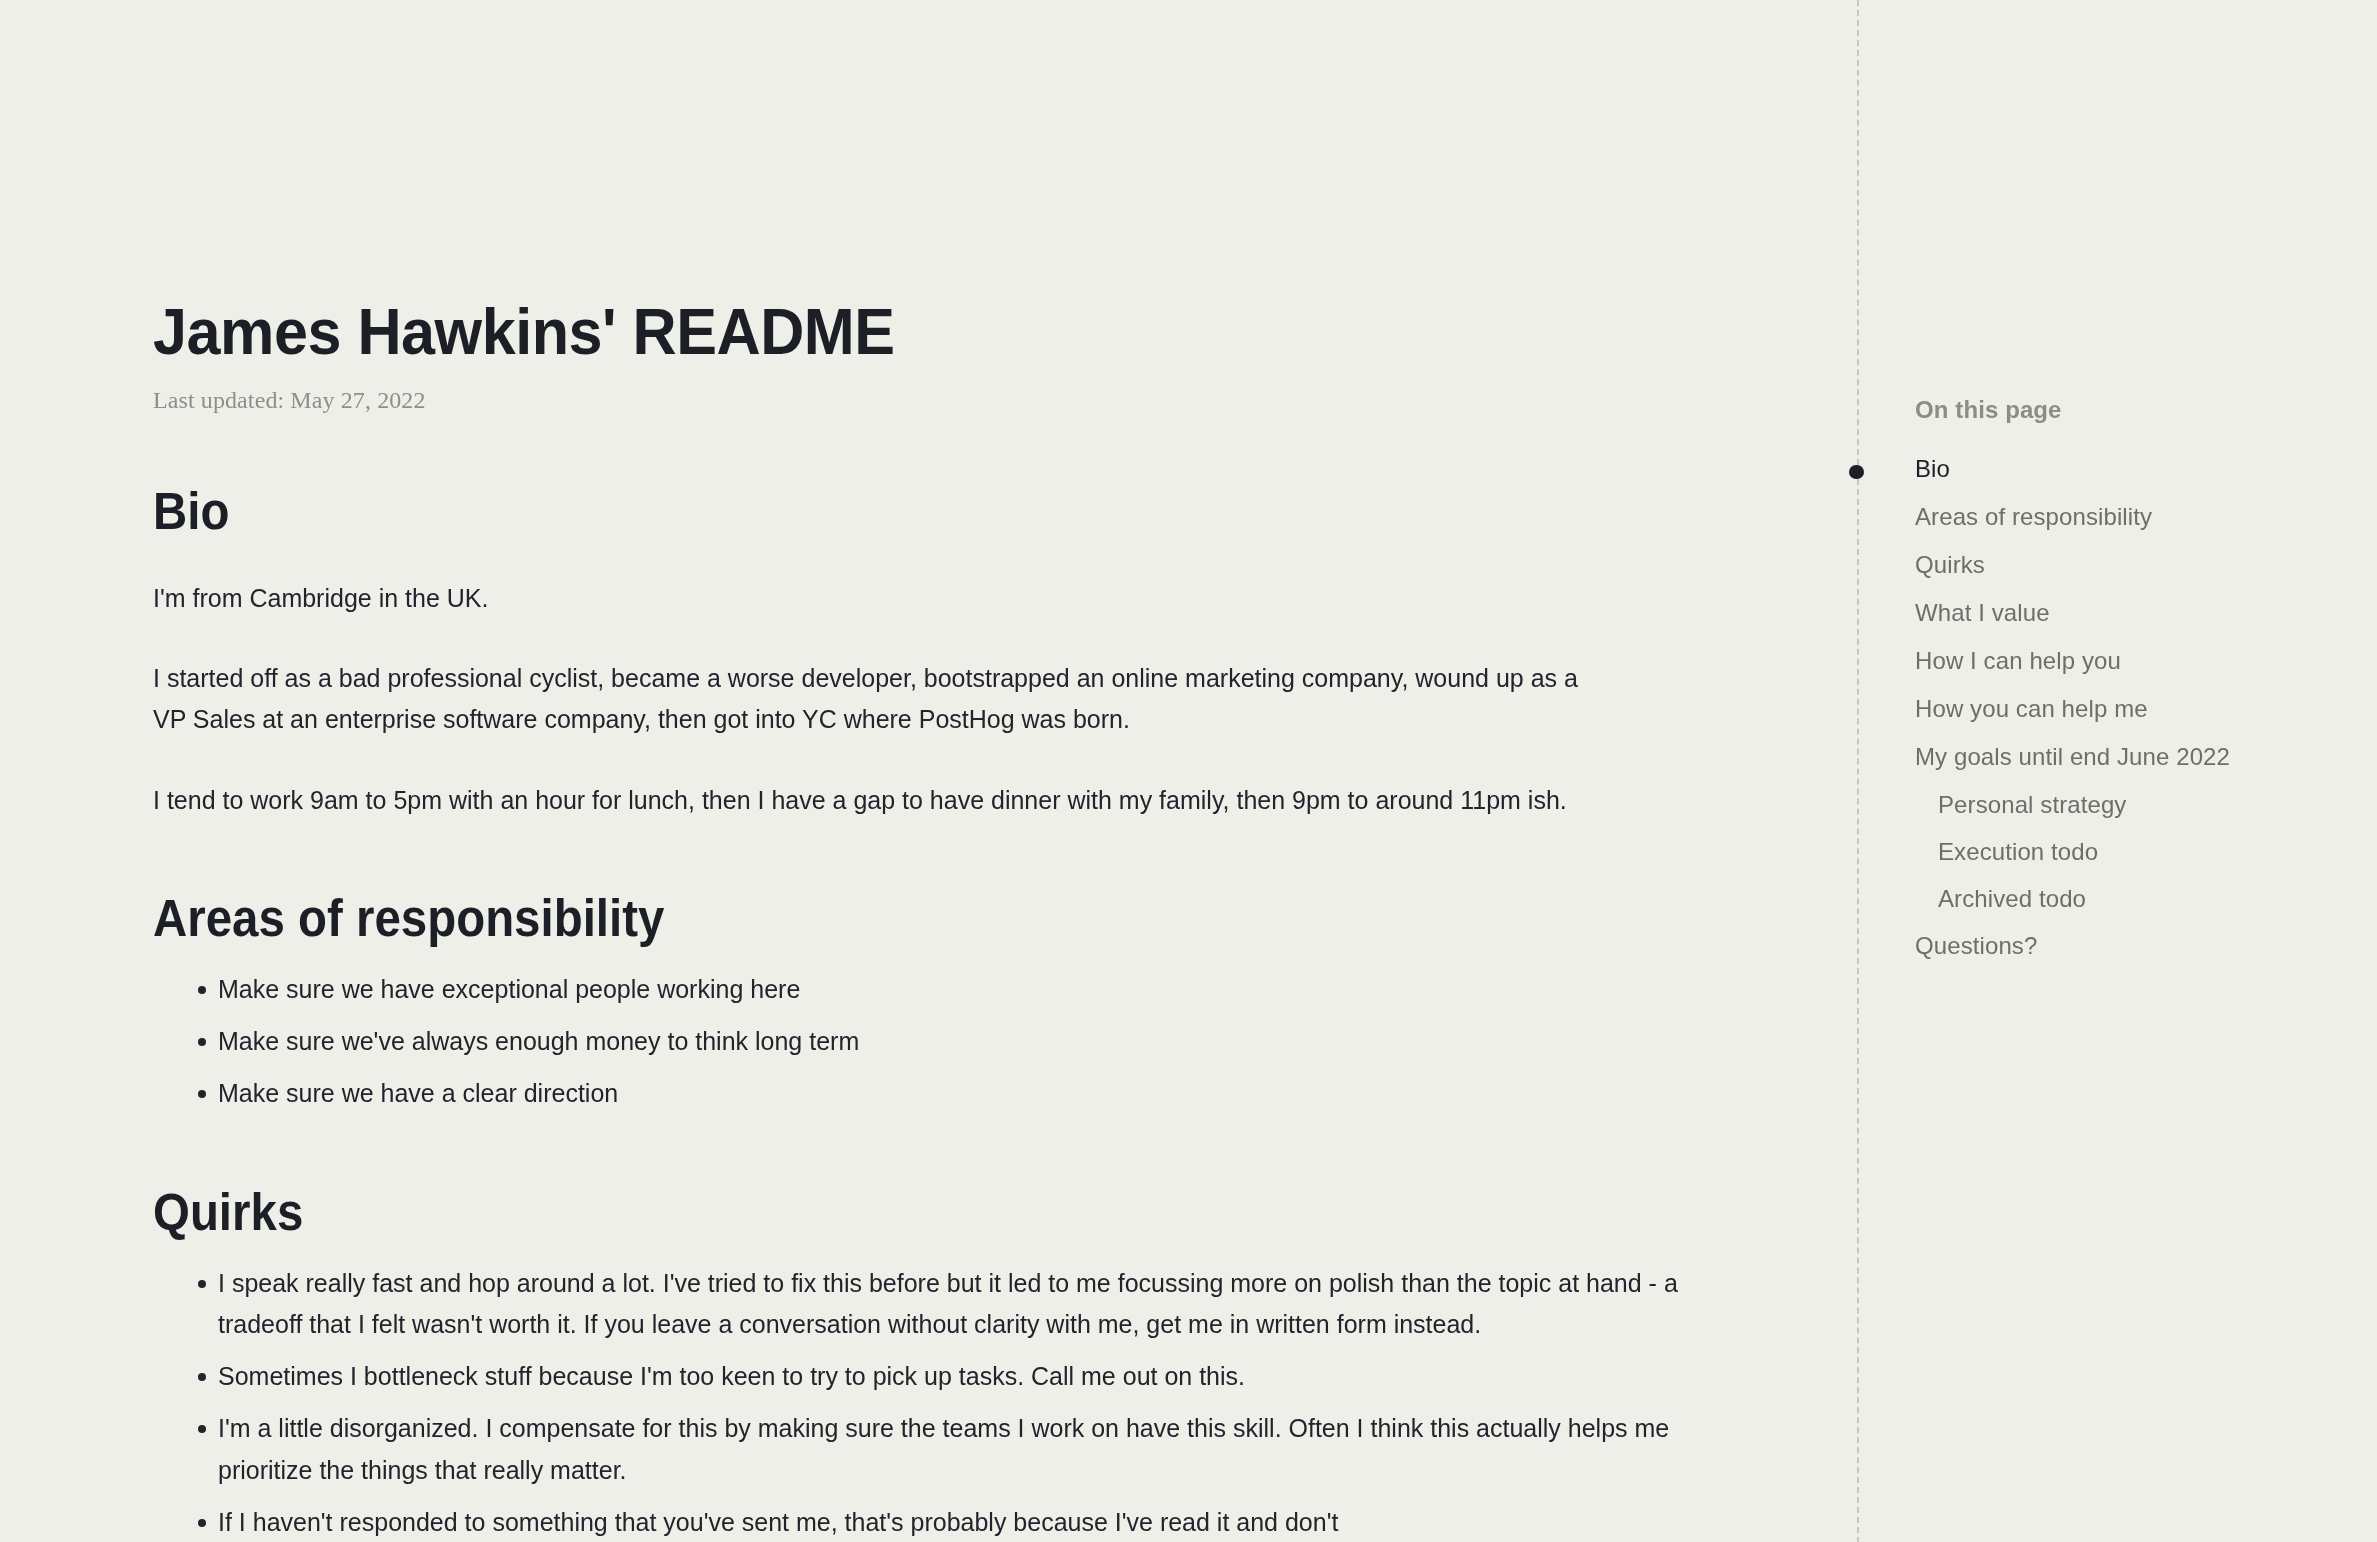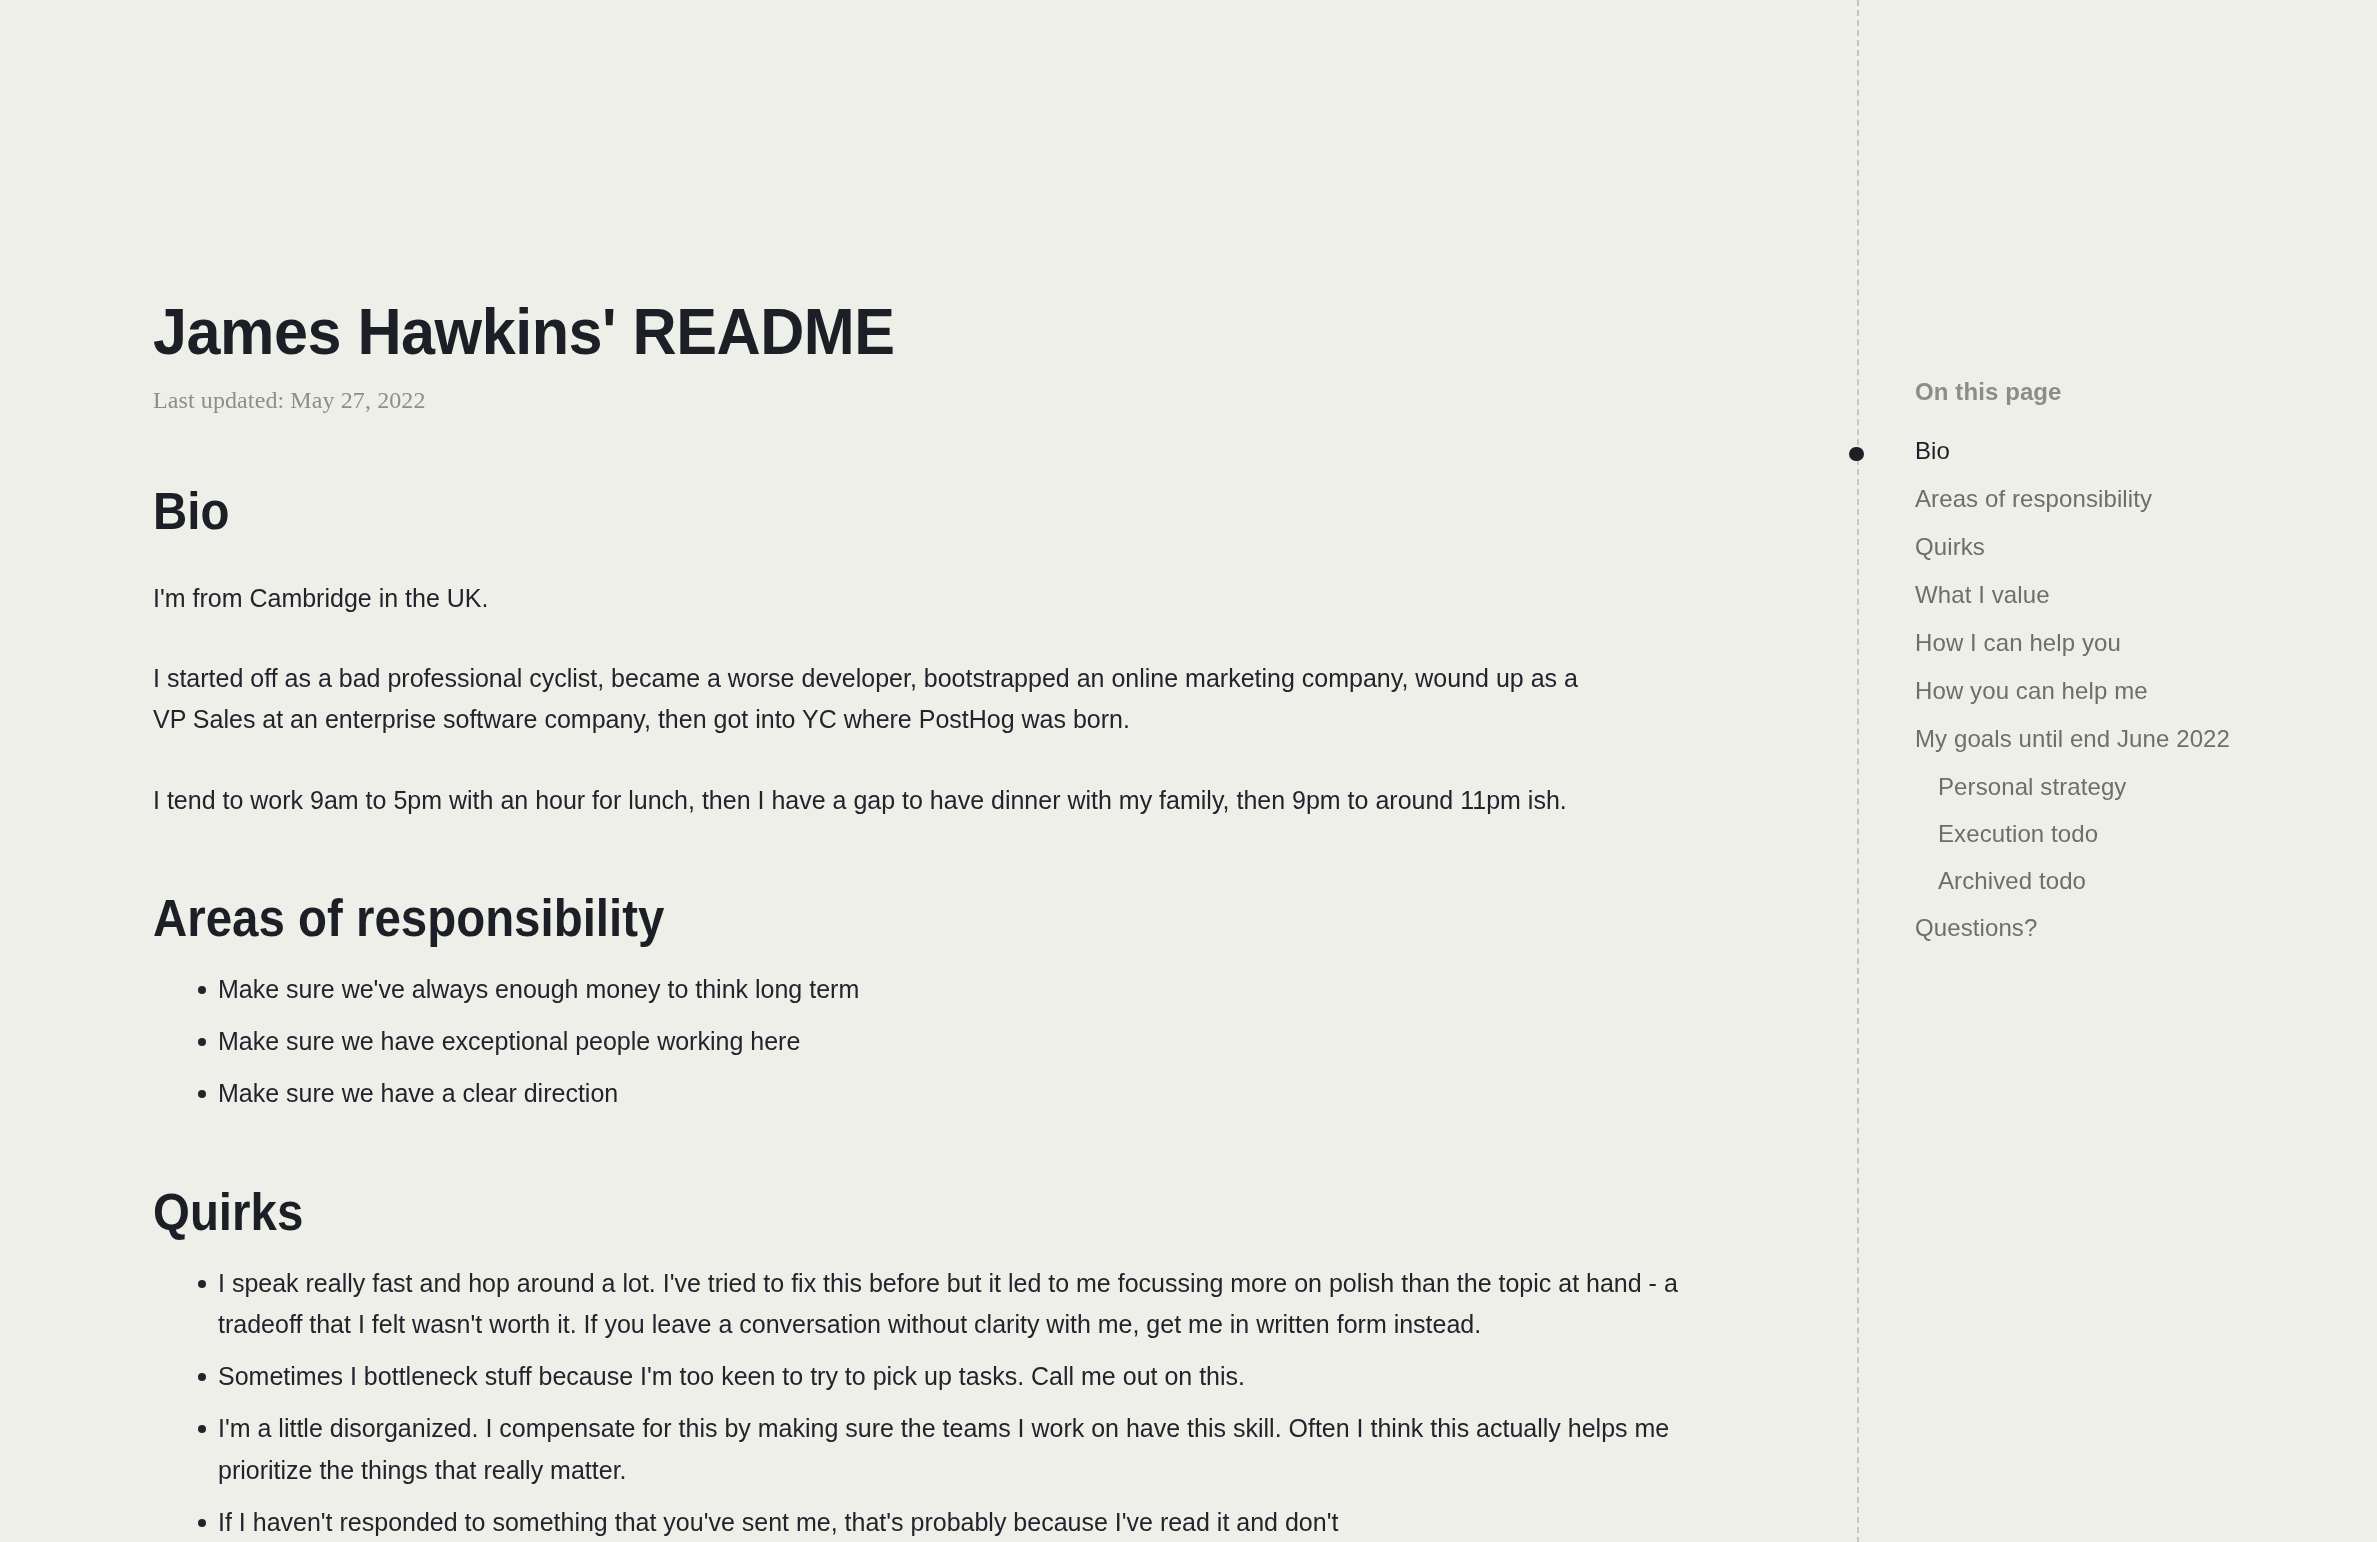--- a/index.html
+++ b/index.html
@@ -109,21 +109,21 @@
     position: absolute;
     left: 4.5px;
     top: 0;
     bottom: 0;
     width: 0;
     border-left: 2.7px dashed #c6c7c0;
   }
   .toc-inner {
     position: absolute;
     left: 0;
-    top: 378px;
+    top: 396px;
     width: 505px;
   }
   .toc-heading {
     font-size: 24px;
     font-weight: 700;
     color: #8b8d86;
     margin-left: 63px;
     letter-spacing: 0.1px;
   }
   .toc-list {
@@ -173,22 +173,22 @@
 
     <p class="body">I'm from Cambridge in the UK.</p>
 
     <p class="body">I started off as a bad professional cyclist, became a worse developer, bootstrapped an online marketing company, wound up as a VP Sales at an enterprise software company, then got into YC where PostHog was born.</p>
 
     <p class="body">I tend to work 9am to 5pm with an hour for lunch, then I have a gap to have dinner with my family, then 9pm to around 11pm ish.</p>
 
     <h2 class="section">Areas of responsibility</h2>
 
     <ul class="bullets tight">
+      <li>Make sure we have exceptional people working here</li>
       <li>Make sure we've always enough money to think long term</li>
-      <li>Make sure we have exceptional people working here</li>
       <li>Make sure we have a clear direction</li>
     </ul>
 
     <h2 class="section">Quirks</h2>
 
     <ul class="bullets">
       <li>I speak really fast and hop around a lot. I've tried to fix this before but it led to me focussing more on polish than the topic at hand - a tradeoff that I felt wasn't worth it. If you leave a conversation without clarity with me, get me in written form instead.</li>
       <li>Sometimes I bottleneck stuff because I'm too keen to try to pick up tasks. Call me out on this.</li>
       <li>I'm a little disorganized. I compensate for this by making sure the teams I work on have this skill. Often I think this actually helps me prioritize the things that really matter.</li>
       <li>If I haven't responded to something that you've sent me, that's probably because I've read it and don't</li>

